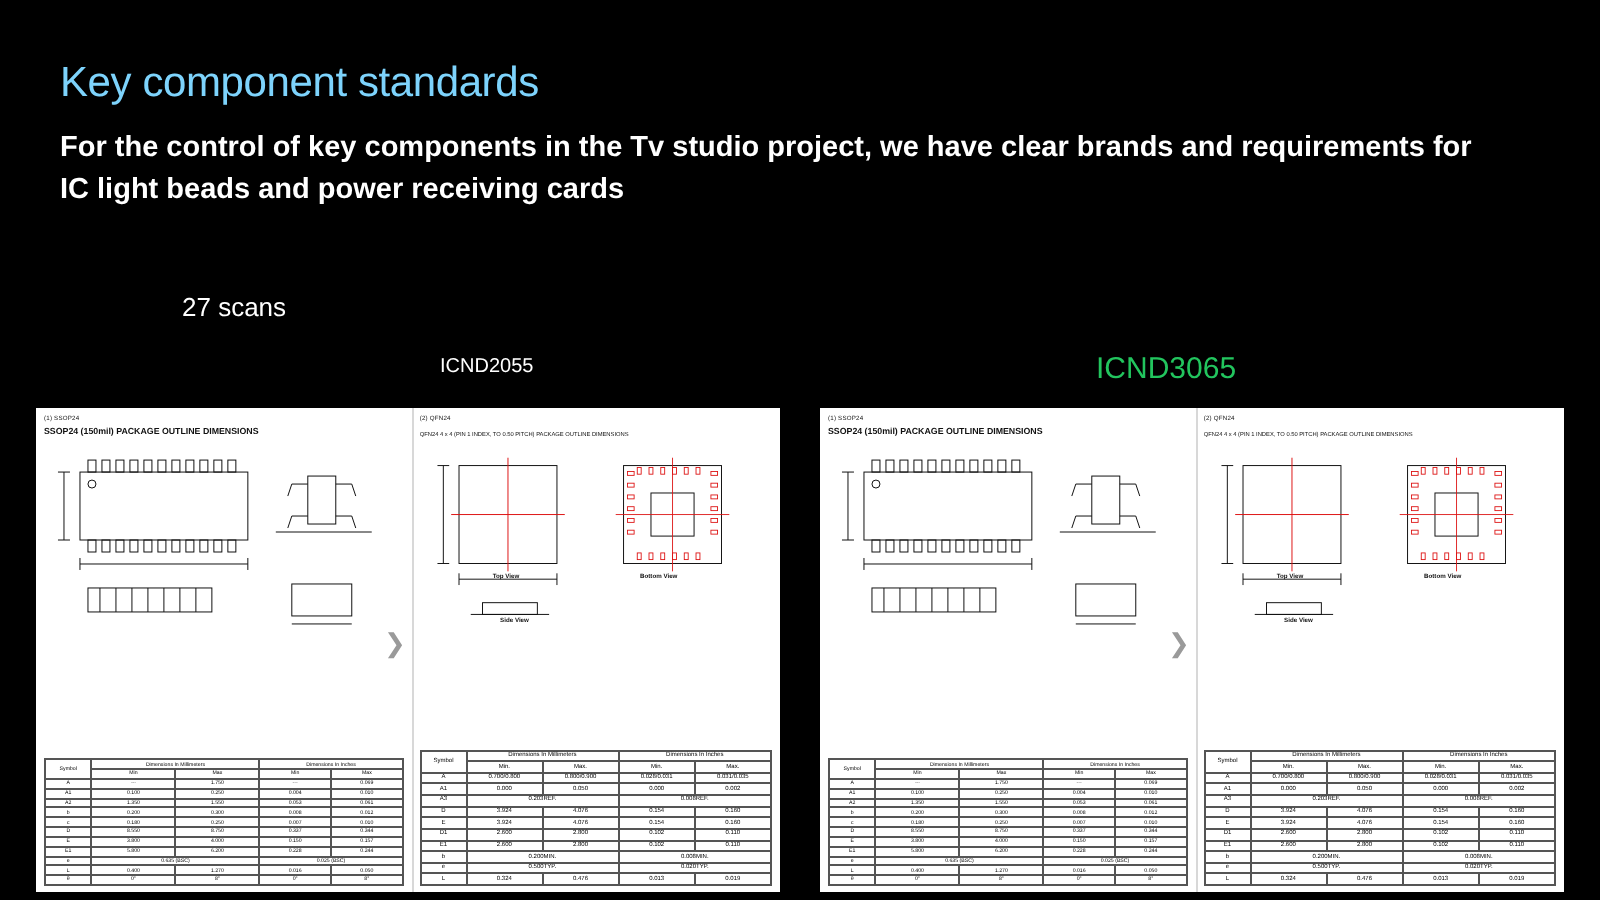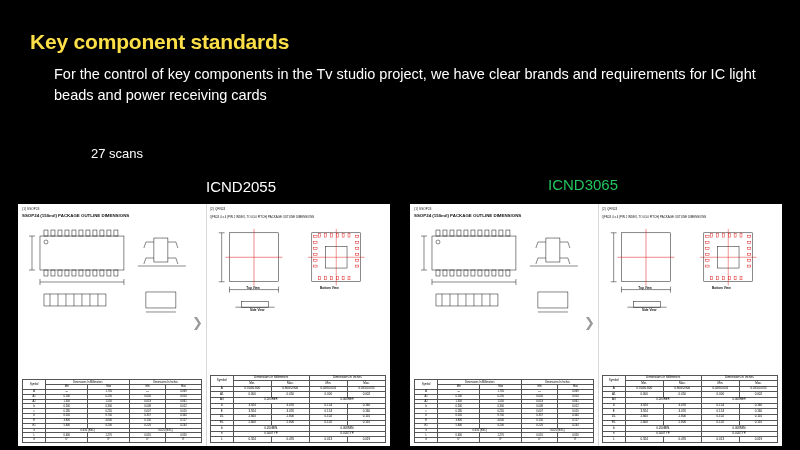--- a/index.html
+++ b/index.html
@@ -3,32 +3,32 @@
 <meta charset="utf-8">
 <style>
   html,body{margin:0;padding:0;}
   body{
     width:800px;height:450px;background:#000;overflow:hidden;
     font-family:"Liberation Sans", sans-serif;color:#fff;position:relative;
   }
   .slide{position:absolute;inset:0;}
   .title{
     position:absolute;left:30px;top:30px;width:420px;
-    font-size:21px;font-weight:bold;line-height:1.18;color:#fde047;
+    font-size:21px;font-weight:normal;line-height:1.18;color:#7dd3fc;
     letter-spacing:-0.2px;
   }
   .subtitle{
     position:absolute;left:30px;top:64px;width:710px;
-    font-size:14.5px;font-weight:400;line-height:1.45;color:#ffffff;margin-left:24px;
+    font-size:14.5px;font-weight:700;line-height:1.45;color:#ffffff;
   }
   .scans{
     position:absolute;left:72px;top:146px;font-size:13px;color:#ffffff;margin-left:19px;
   }
   .lbl-left{
-    position:absolute;left:206px;top:178px;font-size:15px;color:#ffffff;
+    position:absolute;left:220px;top:178px;font-size:10px;color:#ffffff;
   }
   .lbl-right{
     position:absolute;left:548px;top:176px;font-size:15px;color:#22c55e;
   }
   .panel{
     position:absolute;top:204px;height:242px;background:#ffffff;color:#000;
     overflow:hidden;
   }
   .panel-left{left:18px;width:372px;}
   .panel-right{left:410px;width:372px;}

